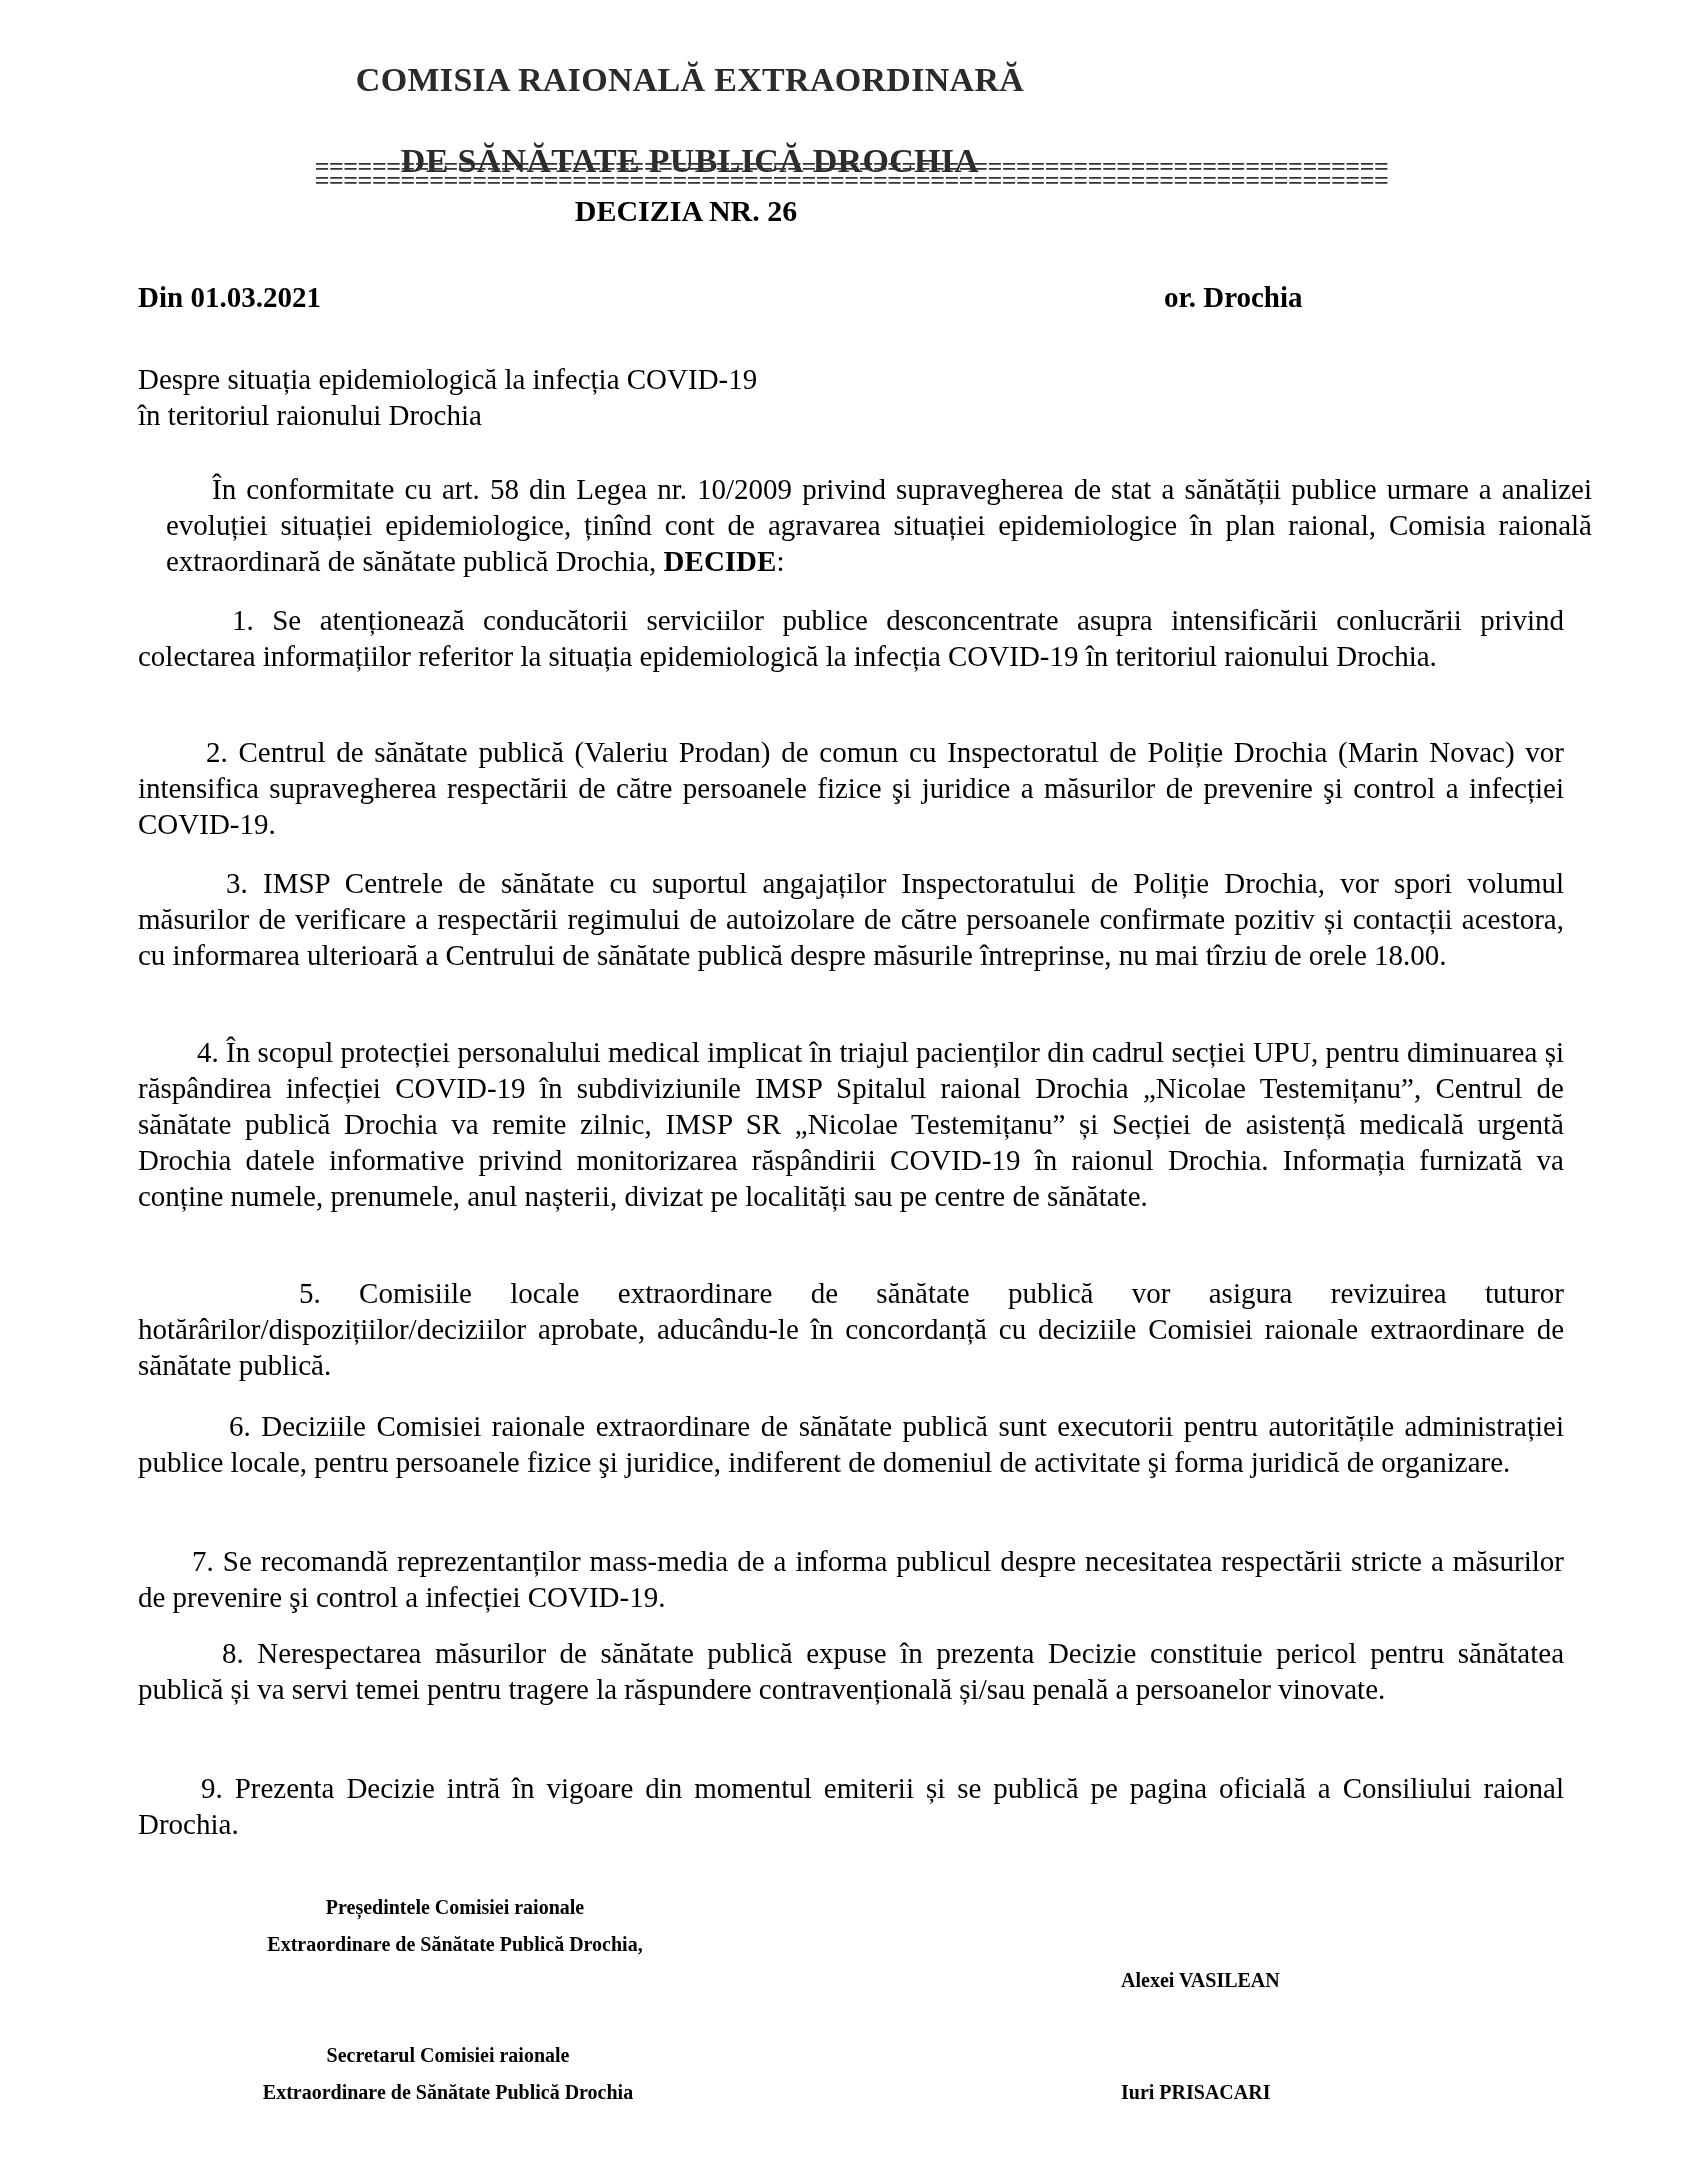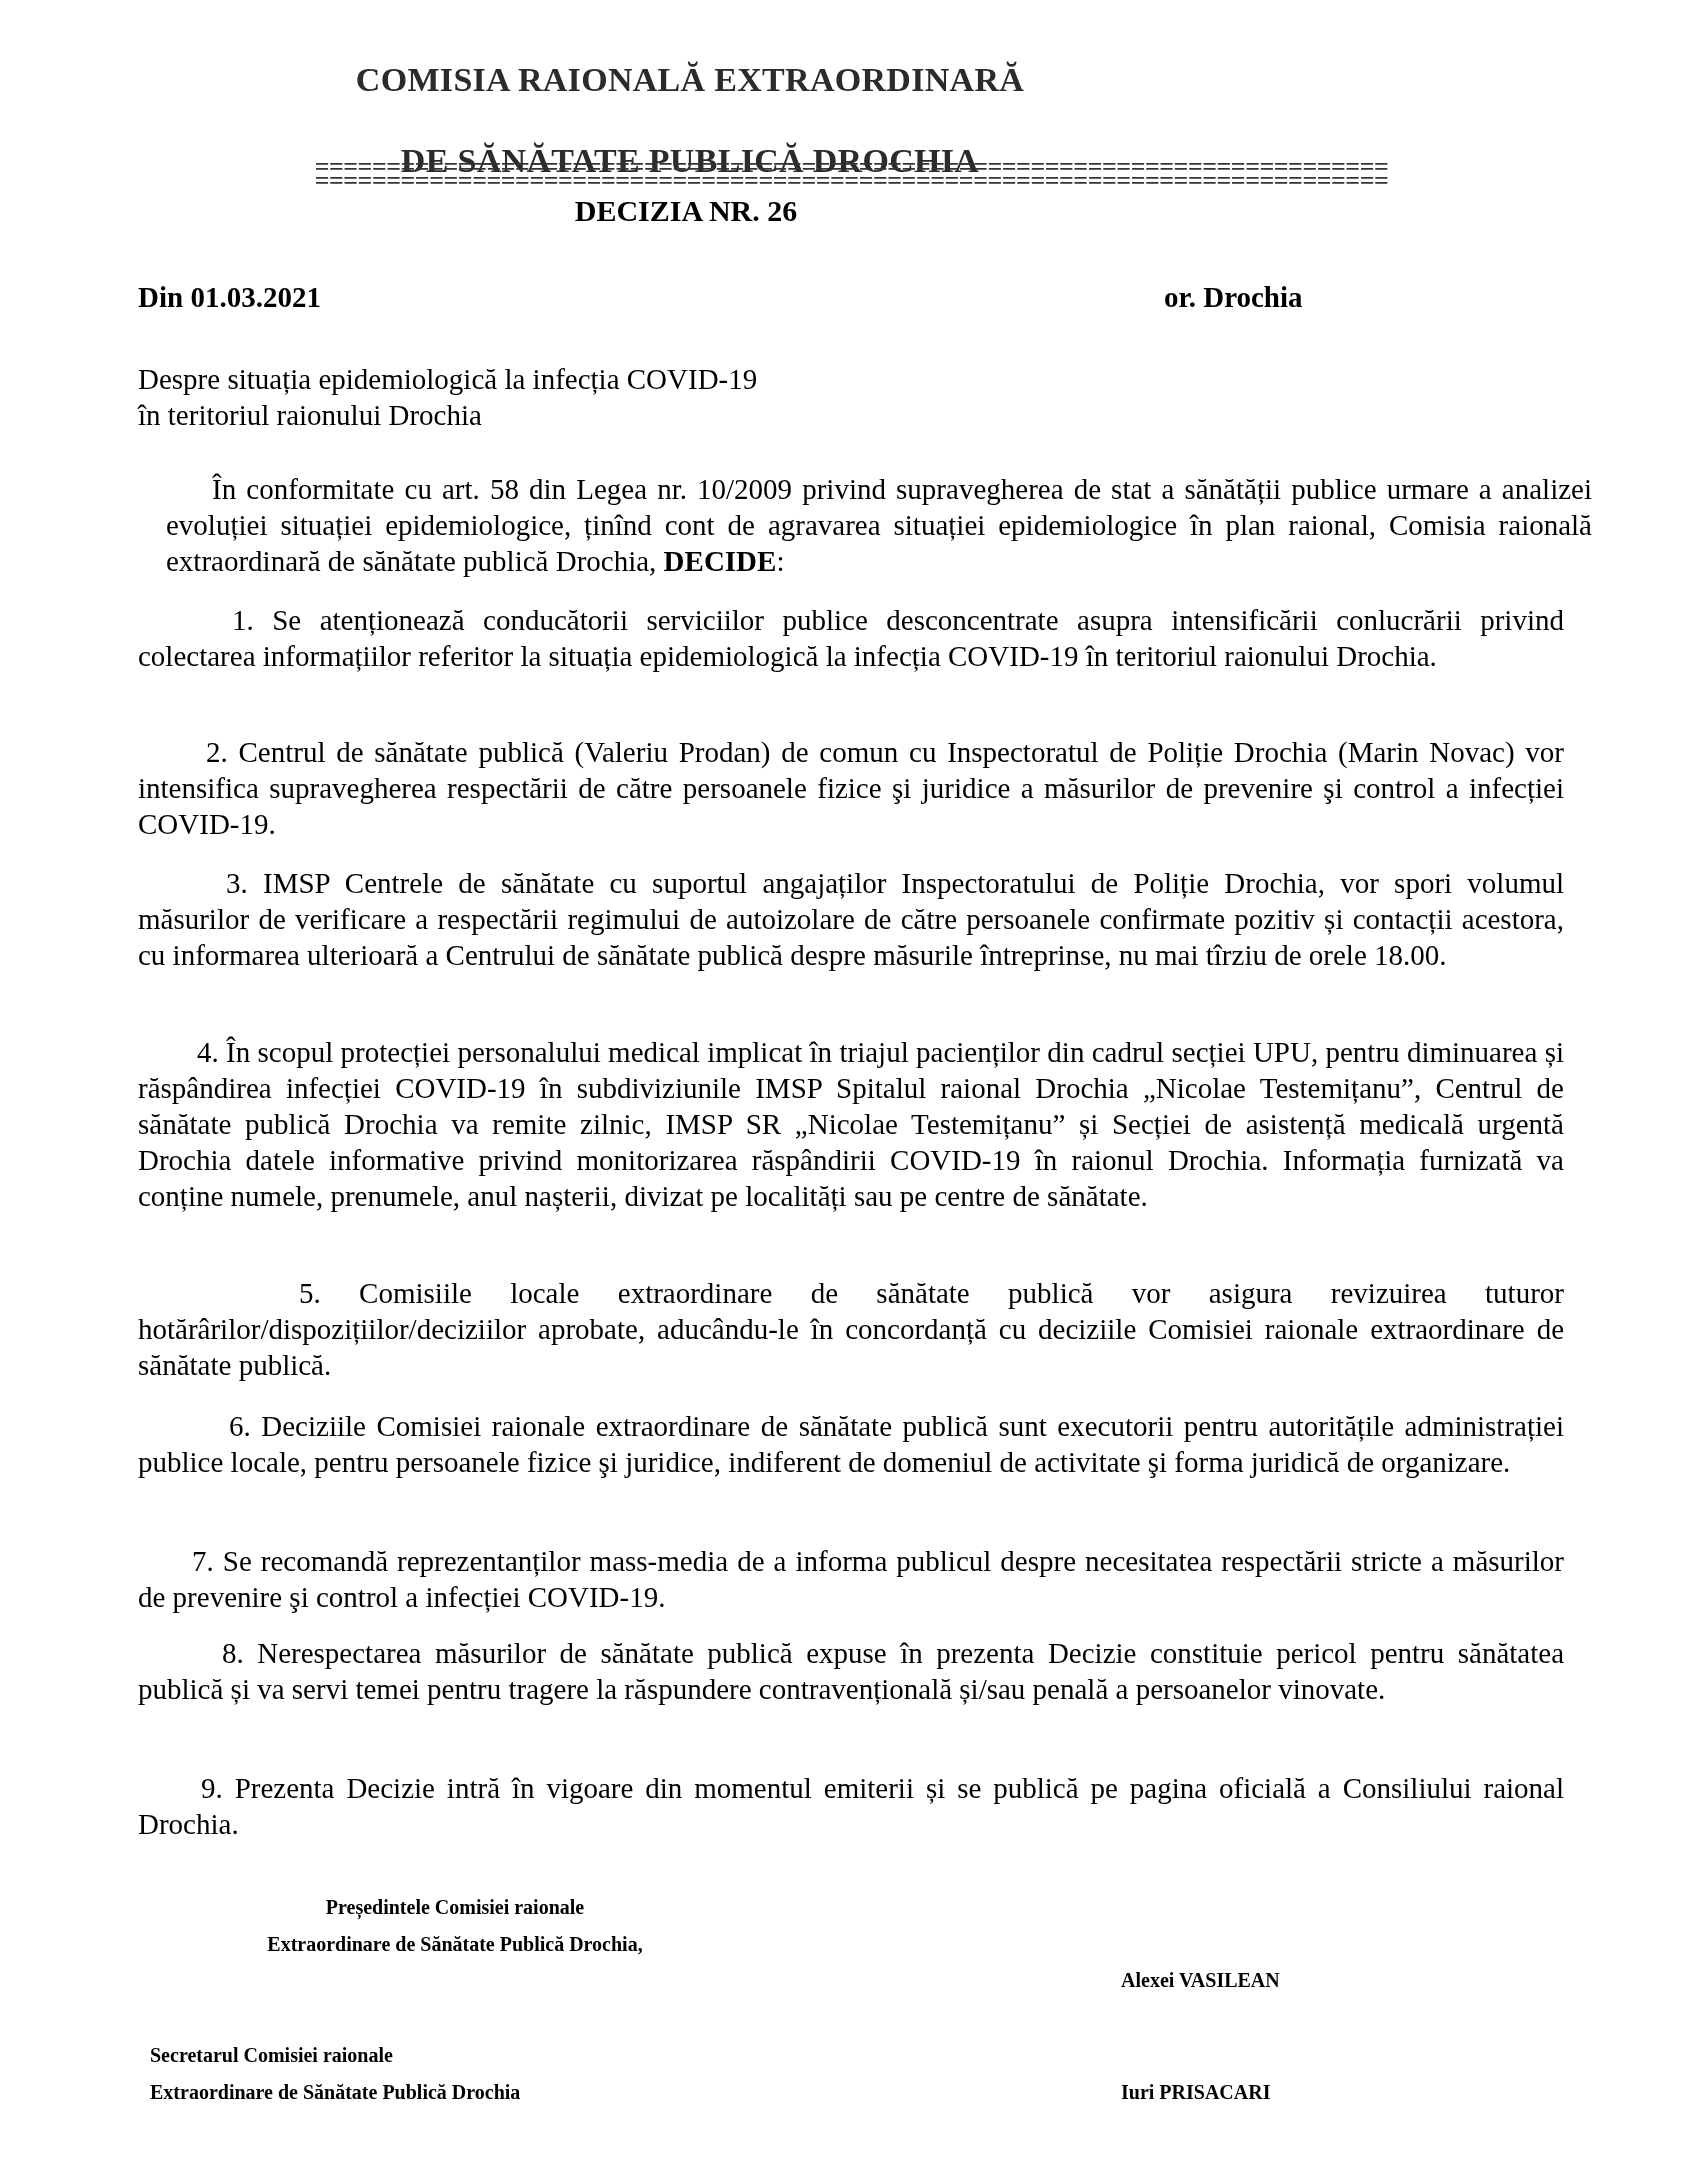--- a/index.html
+++ b/index.html
@@ -43,18 +43,18 @@
 <div class="abs body para" style="top:1543px; text-indent:54px;">7. Se recomandă reprezentanților mass-media de a informa publicul despre necesitatea respectării stricte a măsurilor de prevenire şi control a infecției COVID-19.</div>
 <div class="abs body para" style="top:1635px; text-indent:84px;">8. Nerespectarea măsurilor de sănătate publică expuse în prezenta Decizie constituie pericol pentru sănătatea publică și va servi temei pentru tragere la răspundere contravențională și/sau penală a persoanelor vinovate.</div>
 <div class="abs body para" style="top:1770px; text-indent:63px;">9. Prezenta Decizie intră în vigoare din momentul emiterii și se publică pe pagina oficială a Consiliului raional Drochia.</div>
 
 <div class="abs sig" style="left:138px; top:1889px; width:634px; text-align:center;">
   <div>Președintele Comisiei raionale</div>
   <div>Extraordinare de Sănătate Publică Drochia,</div>
 </div>
 <div class="abs sig" style="left:1121px; top:1962px;">Alexei VASILEAN</div>
 
-<div class="abs sig" style="left:150px; top:2037px; width:620px; text-align:left;">
+<div class="abs sig" style="left:138px; top:2037px; width:620px; text-align:center;">
   <div>Secretarul Comisiei raionale</div>
   <div>Extraordinare de Sănătate Publică Drochia</div>
 </div>
 <div class="abs sig" style="left:1121px; top:2074px;text-align:center;">Iuri PRISACARI</div>
 
 
 </body></html>

